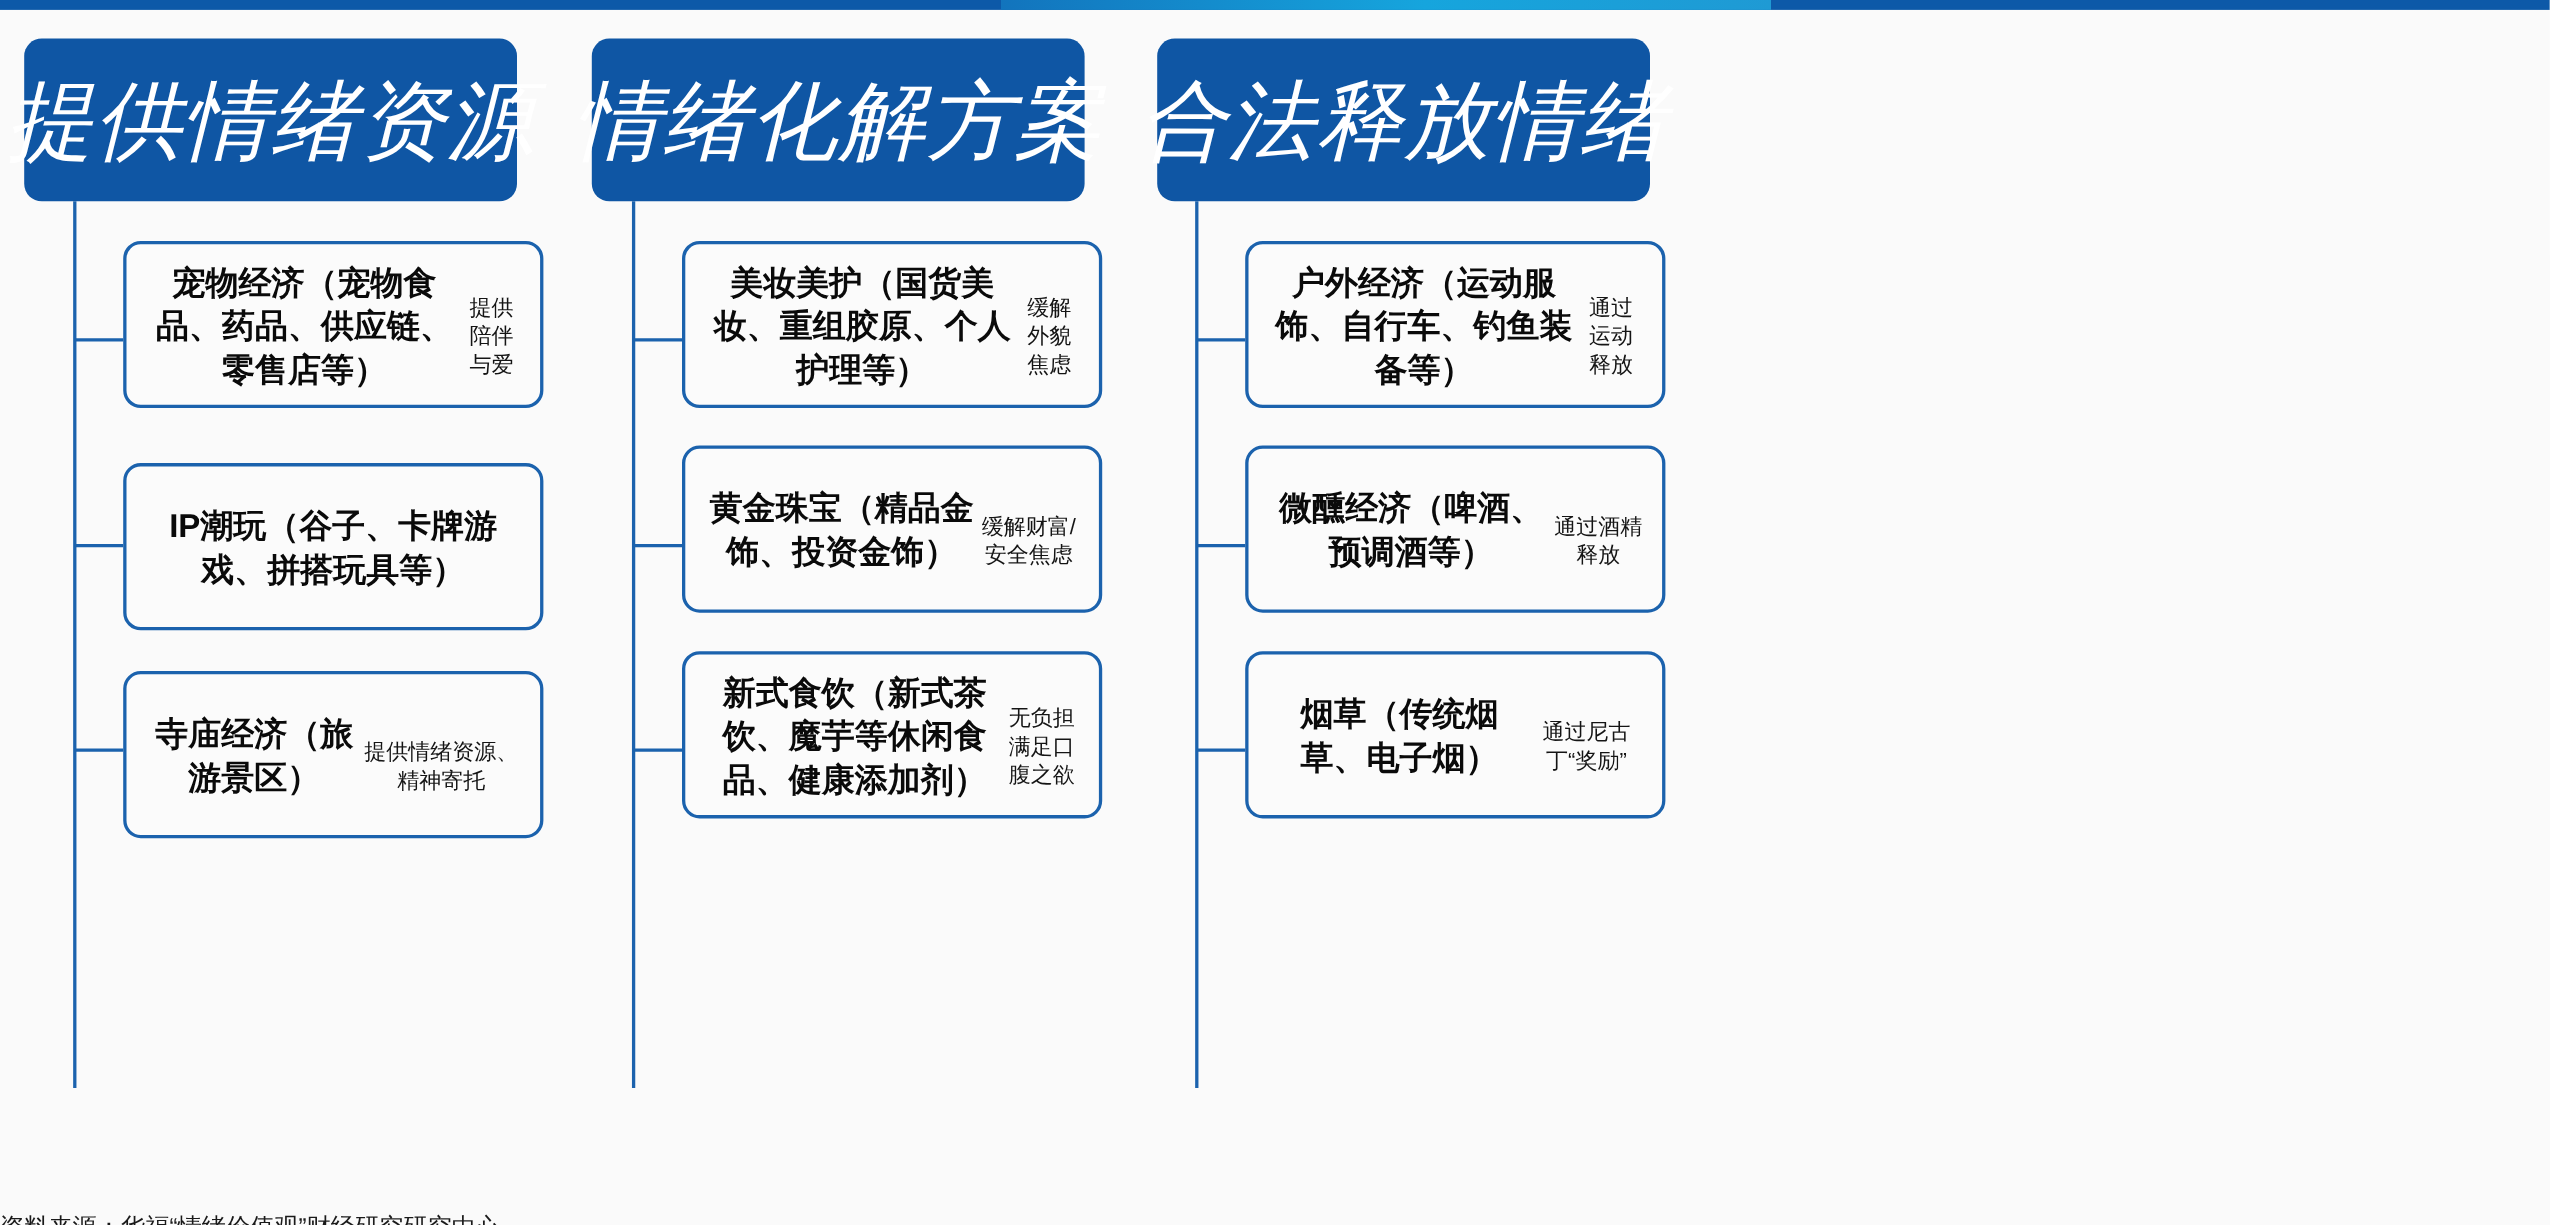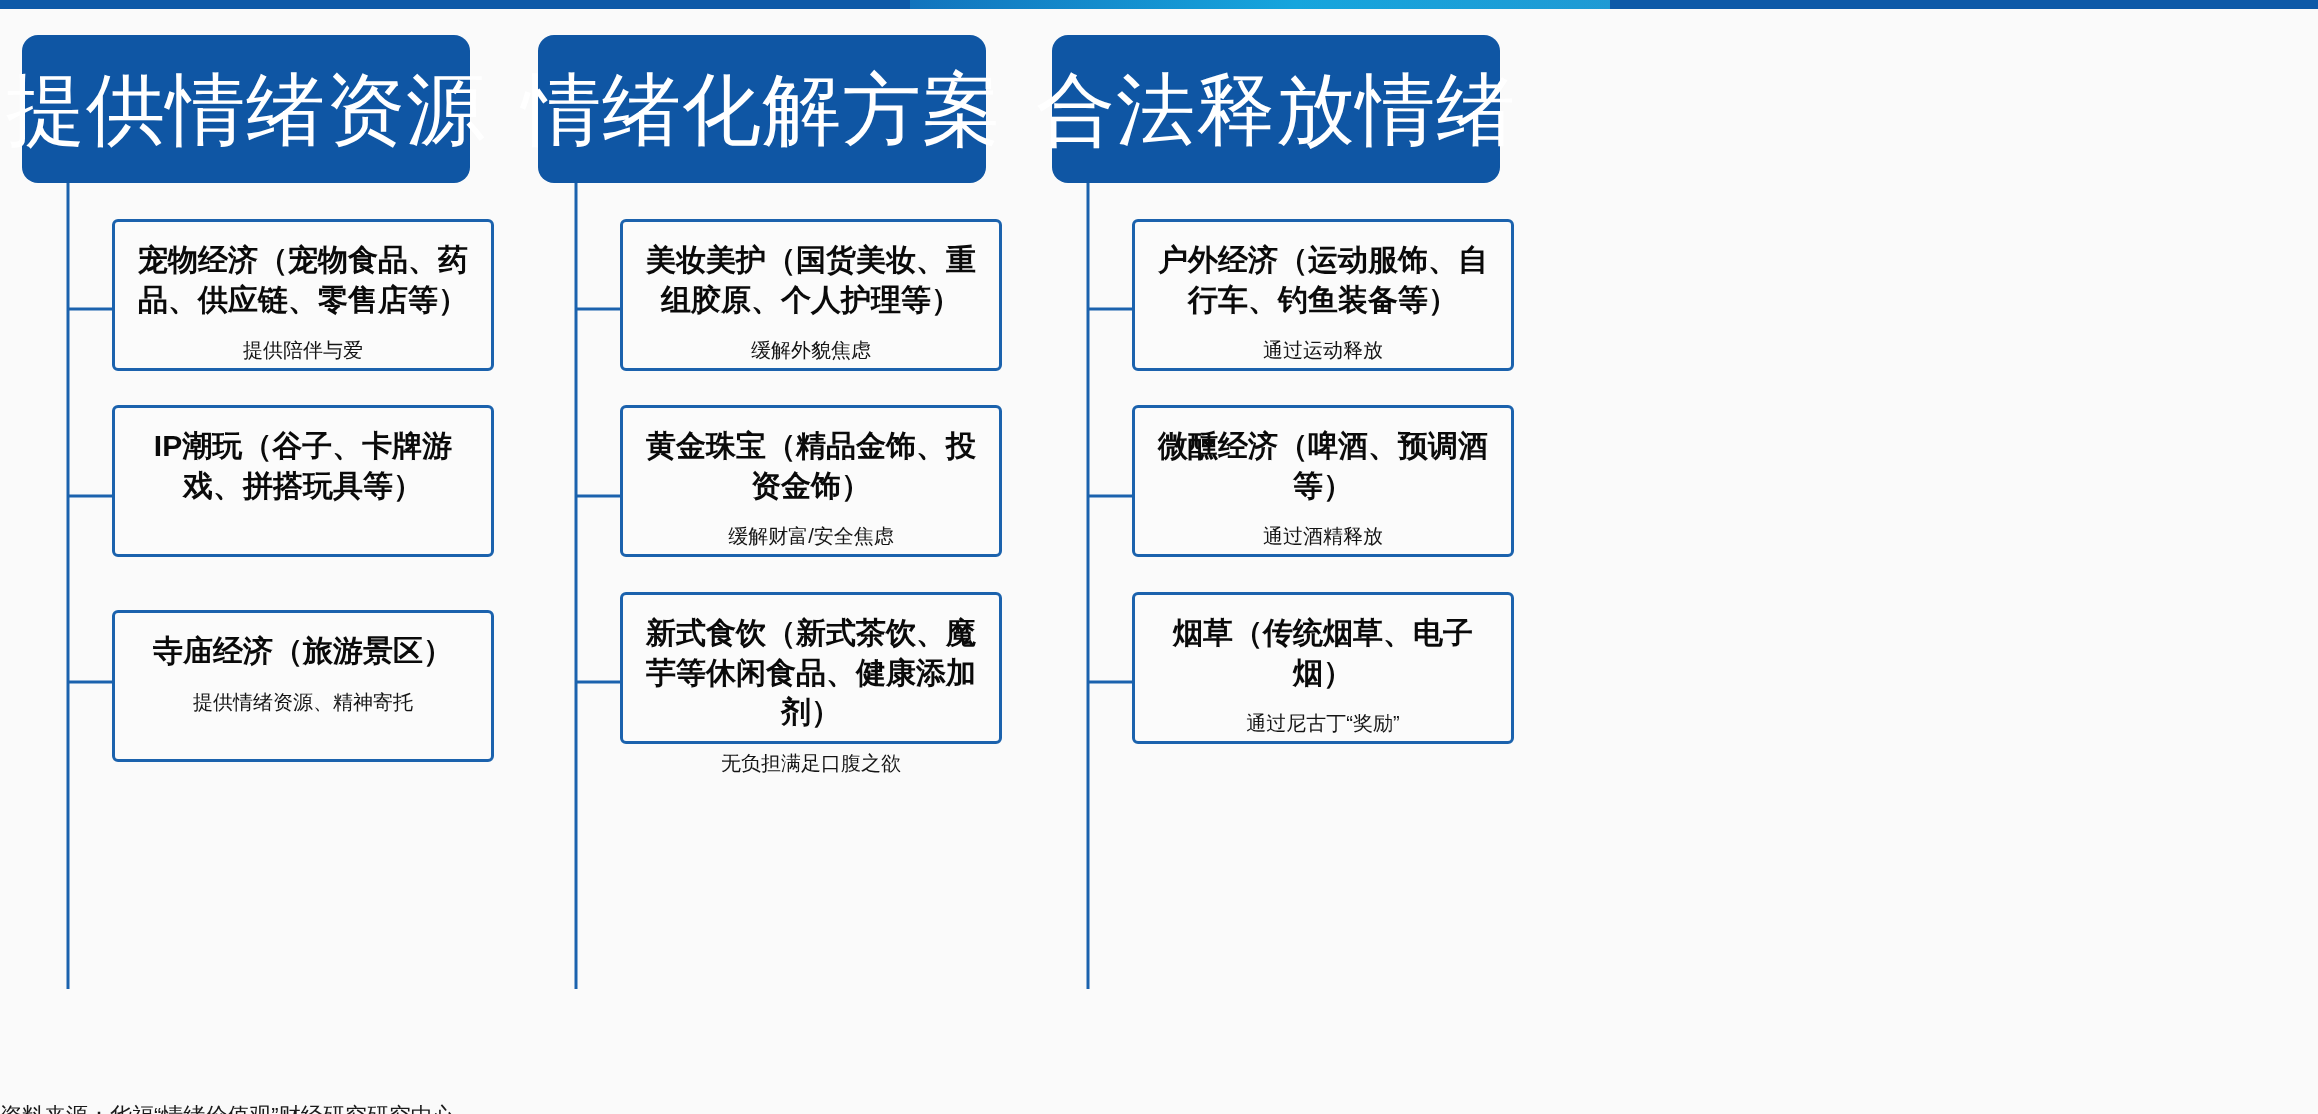--- a/index.html
+++ b/index.html
@@ -61,45 +61,46 @@
     align-items: center;
     justify-content: center;
     box-sizing: border-box;
   }
   .col-header .htext {
     font-size: 79px;
     font-weight: 400;
     line-height: 1;
     letter-spacing: 1px;
     white-space: nowrap;
+    font-style: italic;
   }
   .col-1 .col-header { left: 22px;  width: 448px; height: 148px; }
   .col-2 .col-header { left: -222px; width: 448px; height: 148px; }
   .col-3 .col-header { left: -478px; width: 448px; height: 148px; }
 
   
   .connectors {
     position: absolute;
     left: 0; top: 0;
     width: 740px;
     height: 1105px;
     overflow: visible;
     pointer-events: none;
   }
 
   
   .card {
     position: absolute;
     box-sizing: border-box;
     border: 3px solid #1b62ad;
-    border-radius: 6px;
+    border-radius: 16px;
     background: #fbfbfb;
     padding: 18px 18px 14px 18px;
     display: flex;
-    flex-direction: column;
+    flex-direction: row;
     align-items: center;
     justify-content: flex-start;
   }
   .card-title {
     font-size: 30px;
     font-weight: bold;
     color: #0a0a0a;
     text-align: center;
     line-height: 1.32;
     letter-spacing: 0px;
@@ -108,21 +109,21 @@
     font-size: 20px;
     font-weight: 400;
     color: #141414;
     text-align: center;
     line-height: 1.3;
     margin-top: 18px;
   }
 
   
   .col-1 .card.c0 { left: 112px; width: 382px; height: 152px; top: 210px; }
-  .col-1 .card.c1 { left: 112px; width: 382px; height: 152px; top: 396px; }
+  .col-1 .card.c1 { left: 112px; width: 382px; height: 152px; top: 412px; }
   .col-1 .card.c2 { left: 112px; width: 382px; height: 152px; top: 583px; margin-top: 18px; }
 
   
   .col-2 .card.c0 { left: -140px; width: 382px; height: 152px; top: 210px; }
   .col-2 .card.c1 { left: -140px; width: 382px; height: 152px; top: 396px; }
   .col-2 .card.c2 { left: -140px; width: 382px; height: 152px; top: 583px; }
 
   
   .col-3 .card.c0 { left: -398px; width: 382px; height: 152px; top: 210px; }
   .col-3 .card.c1 { left: -398px; width: 382px; height: 152px; top: 396px; }

